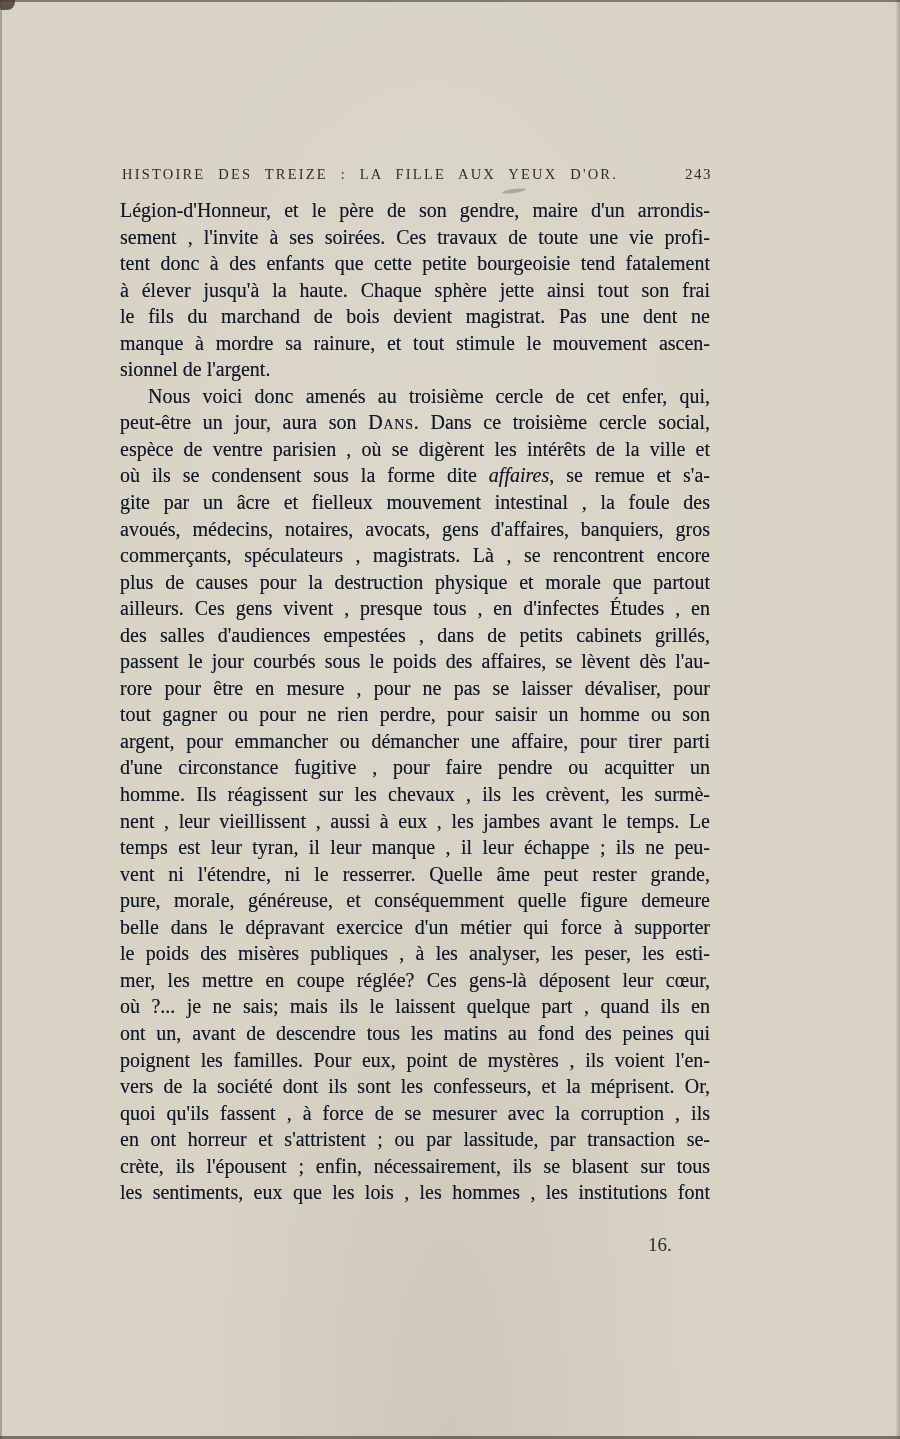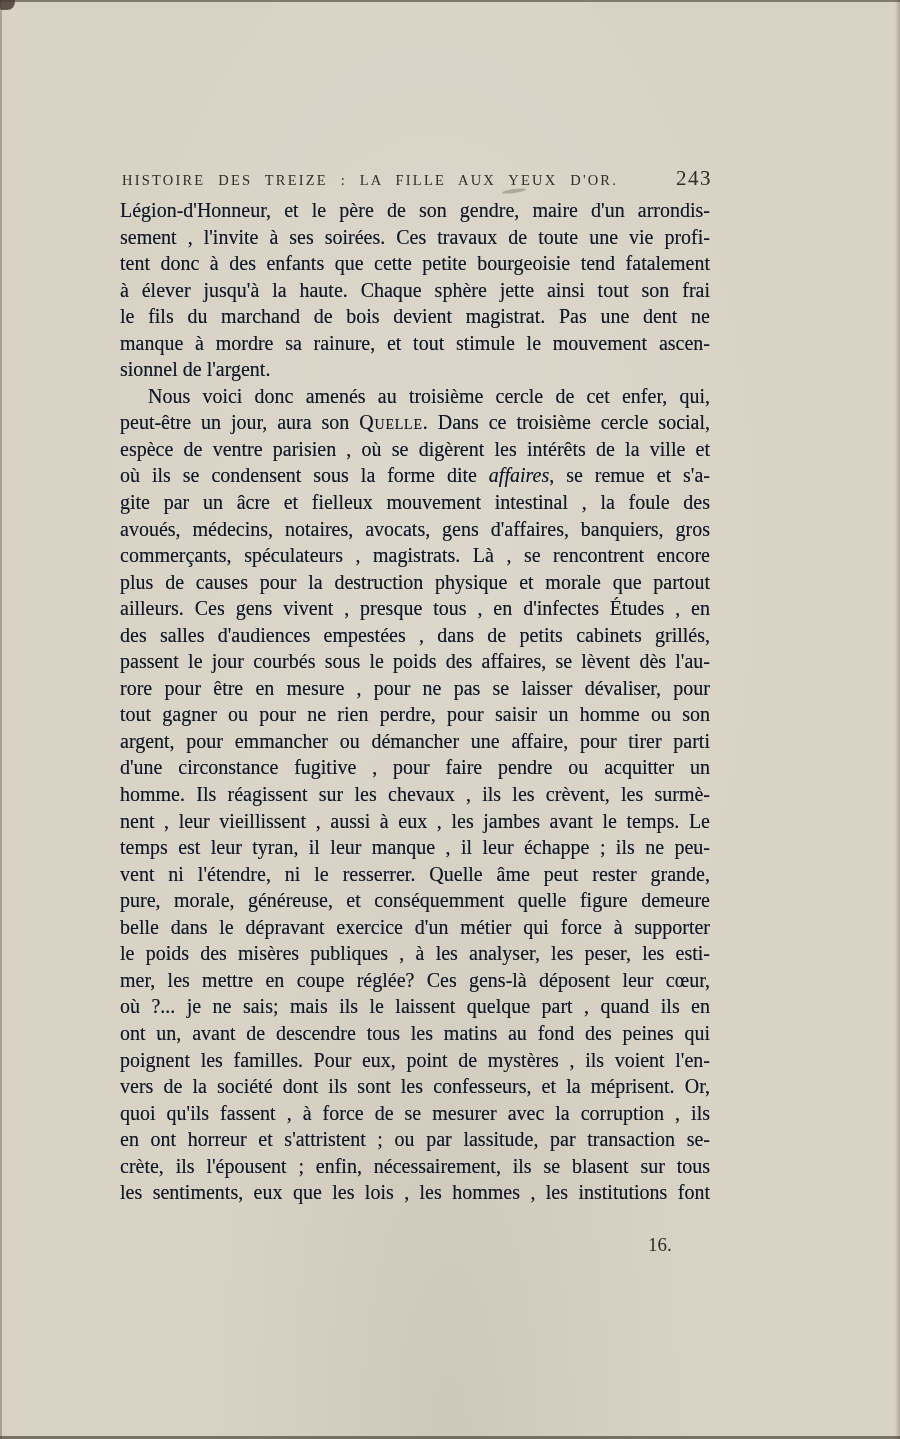--- a/index.html
+++ b/index.html
@@ -63,21 +63,21 @@
     white-space: nowrap;
     text-align: right;
   }
   .running-title {
     font-size: 14.5px;
     letter-spacing: 2.2px;
     word-spacing: 7px;
     color: #2f2c27;
   }
   .page-number {
-    font-size: 21px;
+    font-size: 15px;
     letter-spacing: 1.5px;
     color: #2f2c27;
     margin-left: 27px;
   }
 
   .body-text {
     position: absolute;
     left: 120px;
     top: 197px;
     width: 590px;
@@ -127,21 +127,21 @@
 
 <div class="body-text">
     <div class="line"><span>Légion-d'Honneur, et le père de son gendre, maire d'un arrondis-</span></div>
     <div class="line"><span>sement , l'invite à ses soirées. Ces travaux de toute une vie profi-</span></div>
     <div class="line"><span>tent donc à des enfants que cette petite bourgeoisie tend fatalement</span></div>
     <div class="line"><span>à élever jusqu'à la haute. Chaque sphère jette ainsi tout son frai</span></div>
     <div class="line"><span>le fils du marchand de bois devient magistrat. Pas une dent ne</span></div>
     <div class="line"><span>manque à mordre sa rainure, et tout stimule le mouvement ascen-</span></div>
     <div class="line no-just"><span>sionnel de l'argent.</span></div>
     <div class="line indent"><span>Nous voici donc amenés au troisième cercle de cet enfer, qui,</span></div>
-    <div class="line"><span>peut-être un jour, aura son </span><span class="sc">Quelle</span><span>. Dans ce troisième cercle social,</span></div>
+    <div class="line"><span>peut-être un jour, aura son </span><span class="sc">Dans</span><span>. Dans ce troisième cercle social,</span></div>
     <div class="line"><span>espèce de ventre parisien , où se digèrent les intérêts de la ville et</span></div>
     <div class="line"><span>où ils se condensent sous la forme dite </span><span class="it">affaires</span><span>, se remue et s'a-</span></div>
     <div class="line"><span>gite par un âcre et fielleux mouvement intestinal , la foule des</span></div>
     <div class="line"><span>avoués, médecins, notaires, avocats, gens d'affaires, banquiers, gros</span></div>
     <div class="line"><span>commerçants, spéculateurs , magistrats. Là , se rencontrent encore</span></div>
     <div class="line"><span>plus de causes pour la destruction physique et morale que partout</span></div>
     <div class="line"><span>ailleurs. Ces gens vivent , presque tous , en d'infectes Études , en</span></div>
     <div class="line"><span>des salles d'audiences empestées , dans de petits cabinets grillés,</span></div>
     <div class="line"><span>passent le jour courbés sous le poids des affaires, se lèvent dès l'au-</span></div>
     <div class="line"><span>rore pour être en mesure , pour ne pas se laisser dévaliser, pour</span></div>

